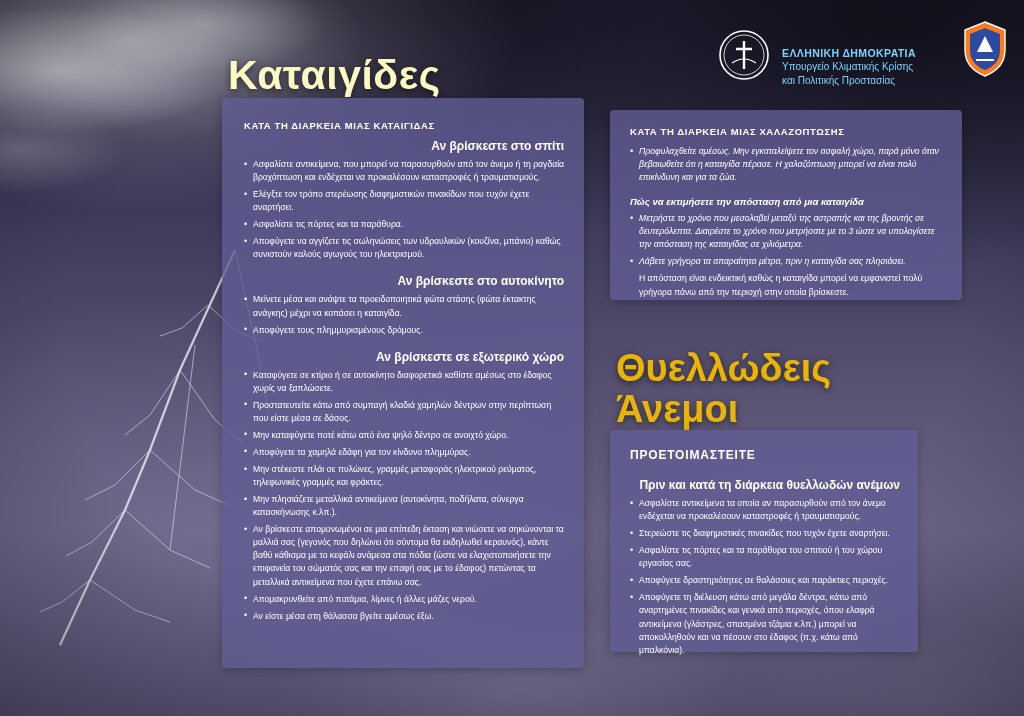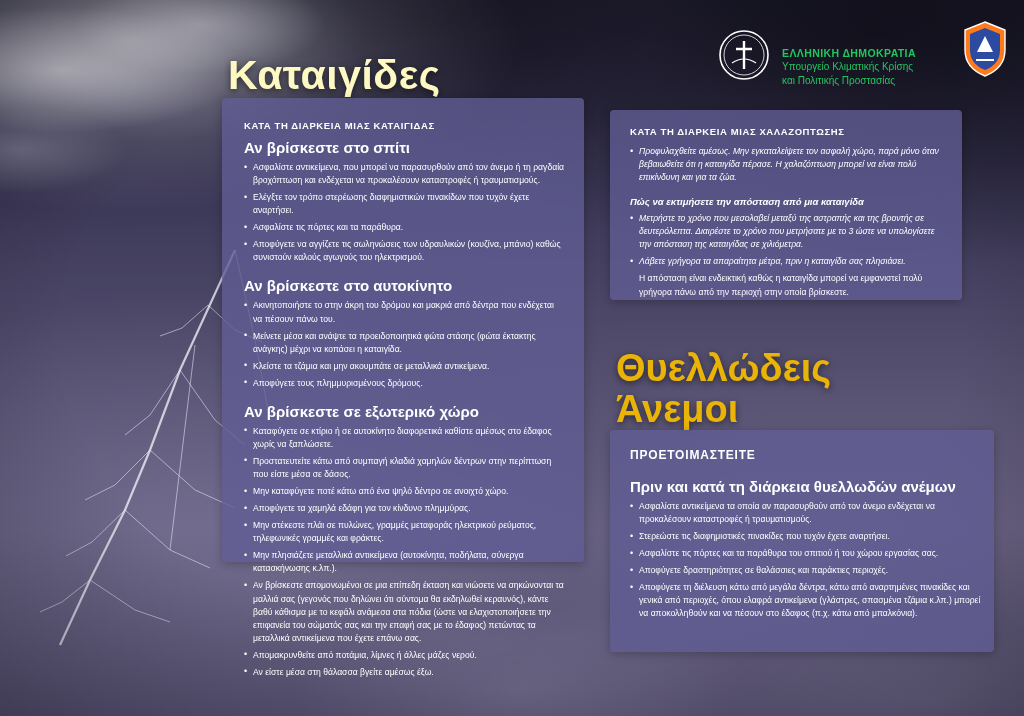--- a/index.html
+++ b/index.html
@@ -64,21 +64,21 @@
     display: flex;
     align-items: center;
     gap: 12px;
   }
   .emblem {
     width: 52px;
     height: 52px;
     flex: 0 0 52px;
   }
   .gov-text {
-    color: #22c55e;
+    color: #7dd3fc;
     line-height: 1.35;
     margin-top: 24px;
   }
   .gov-text .l1 {
     font-size: 10.5px;
     font-weight: bold;
     letter-spacing: 0.4px;
   }
   .gov-text .l2, .gov-text .l3 {
     font-size: 10px;
@@ -119,54 +119,55 @@
     background: rgba(96, 92, 148, 0.80);
     border-radius: 4px;
     box-shadow: 0 2px 10px rgba(0,0,0,0.25);
     color: #ffffff;
     box-sizing: border-box;
   }
   .panel-storm {
     left: 222px;
     top: 98px;
     width: 362px;
-    height: 464px;
+    height: 570px;
     padding: 22px 20px 14px 22px;
   }
   .panel-hail {
     left: 610px;
     top: 110px;
     width: 352px;
     height: 190px;
     padding: 16px 18px 12px 20px;
   }
   .panel-wind {
     left: 610px;
     top: 430px;
-    width: 384px;
+    width: 308px;
     height: 222px;
-    padding: 18px 10px 12px 20px;
+    padding: 18px 18px 12px 20px;
   }
 
   .sect-head {
     font-size: 9.5px;
     font-weight: bold;
     letter-spacing: 0.6px;
     margin: 0 0 8px 0;
   }
   .sect-head-big {
     font-size: 12px;
     font-weight: bold;
     letter-spacing: 0.8px;
     margin: 0 0 16px 0;
   }
   .sub-head {
-    font-size: 15px;
+    font-size: 12px;
     font-weight: bold;
     margin: 0 0 5px 0;
+    text-align: right;
   }
   .sub-head.spaced {
     margin-top: 13px;
   }
   ul.bullets {
     list-style: none;
     margin: 0 0 0 0;
     padding: 0;
   }
   ul.bullets > li {
@@ -259,23 +260,21 @@
     <div class="sub-head">Αν βρίσκεστε στο σπίτι</div>
     <ul class="bullets">
       <li>Ασφαλίστε αντικείμενα, που μπορεί να παρασυρθούν από τον άνεμο ή τη ραγδαία βροχόπτωση και ενδέχεται να προκαλέσουν καταστροφές ή τραυματισμούς.</li>
       <li>Ελέγξτε τον τρόπο στερέωσης διαφημιστικών πινακίδων που τυχόν έχετε αναρτήσει.</li>
       <li>Ασφαλίστε τις πόρτες και τα παράθυρα.</li>
       <li>Αποφύγετε να αγγίζετε τις σωληνώσεις των υδραυλικών (κουζίνα, μπάνιο) καθώς συνιστούν καλούς αγωγούς του ηλεκτρισμού.</li>
     </ul>
 
     <div class="sub-head spaced">Αν βρίσκεστε στο αυτοκίνητο</div>
     <ul class="bullets">
-      <li>Ακινητοποιήστε το στην άκρη του δρόμου και μακριά από δέντρα που ενδέχεται να πέσουν πάνω του.</li>
       <li>Μείνετε μέσα και ανάψτε τα προειδοποιητικά φώτα στάσης (φώτα έκτακτης ανάγκης) μέχρι να κοπάσει η καταιγίδα.</li>
-      <li>Κλείστε τα τζάμια και μην ακουμπάτε σε μεταλλικά αντικείμενα.</li>
       <li>Αποφύγετε τους πλημμυρισμένους δρόμους.</li>
     </ul>
 
     <div class="sub-head spaced">Αν βρίσκεστε σε εξωτερικό χώρο</div>
     <ul class="bullets">
       <li>Καταφύγετε σε κτίριο ή σε αυτοκίνητο διαφορετικά καθίστε αμέσως στο έδαφος  χωρίς να ξαπλώσετε.</li>
       <li>Προστατευτείτε κάτω από συμπαγή κλαδιά χαμηλών δέντρων στην περίπτωση που είστε μέσα σε δάσος.</li>
       <li>Μην καταφύγετε ποτέ κάτω από ένα ψηλό δέντρο σε ανοιχτό χώρο.</li>
       <li>Αποφύγετε τα χαμηλά εδάφη για τον κίνδυνο πλημμύρας.</li>
       <li>Μην στέκεστε πλάι σε πυλώνες, γραμμές μεταφοράς ηλεκτρικού ρεύματος, τηλεφωνικές γραμμές και φράκτες.</li>

